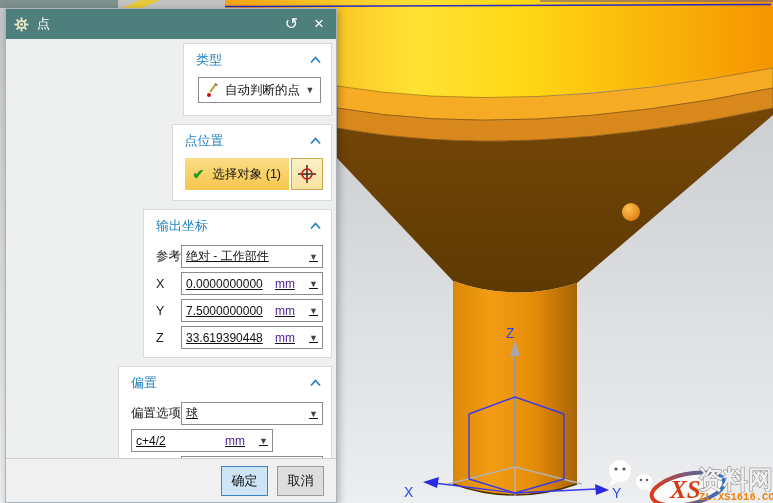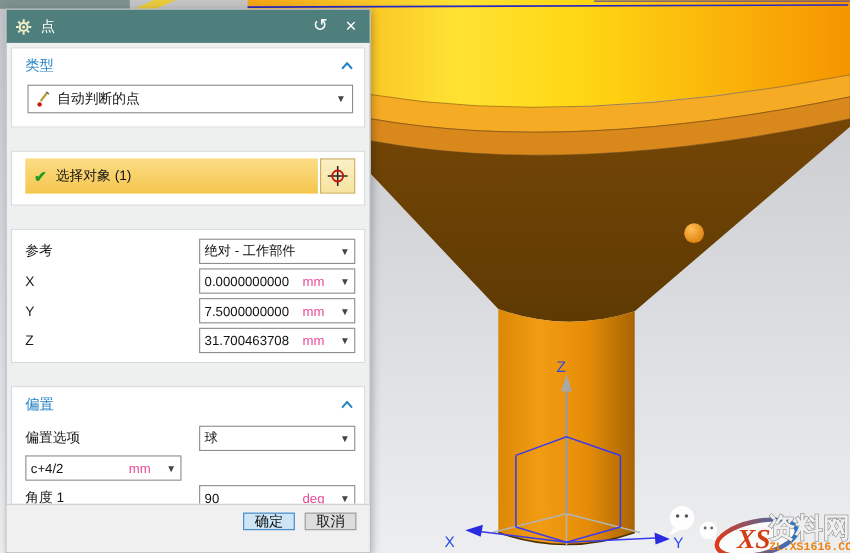--- a/index.html
+++ b/index.html
@@ -10,48 +10,48 @@
   
   #dialog{position:absolute;left:5px;top:8px;width:332px;height:495px;
           display:flex;flex-direction:column;
           border:1px solid #a9b3b9;box-shadow:2px 2px 8px rgba(0,0,0,.28);
           background:#eef0f0;box-sizing:border-box;}
   .titlebar{height:30px;flex:0 0 30px;background:#4e7f7c;color:#fff;
             display:flex;align-items:center;padding:0 8px;gap:8px;}
   .titlebar .title{font-size:13px;}
   .tb-spacer{flex:1;}
   .tb-btn{color:#fff;font-size:16px;line-height:16px;cursor:default;padding:0 4px;}
-  .dlg-body{flex:1;padding:4px 4px 0 4px;display:flex;flex-direction:column;gap:21px;overflow:hidden;}
+  .dlg-body{flex:1;padding:4px 4px 0 4px;display:flex;flex-direction:column;gap:8px;overflow:hidden;align-items:flex-end;}
   .group{background:#fff;border:1px solid #d7d9da;padding:4px 8px 8px 12px;}
   .grp-head{display:flex;align-items:center;justify-content:space-between;
             color:#2583c5;font-size:13px;padding:3px 2px 6px 0;}
   .chev{display:inline-flex;}
   .row{display:flex;align-items:center;margin-top:4px;}
   .row .lbl{flex:1;font-size:12.5px;color:#1a1a1a;}
   .field{display:flex;align-items:center;width:142px;height:23px;background:#fff;
-         border:1px solid #8c8c8c;box-sizing:border-box;font-size:12px;color:#111;}
+         border:1px solid #8c8c8c;box-sizing:border-box;font-size:12px;color:#111;text-decoration:underline;}
   .field .val{flex:1;padding:0 4px;white-space:nowrap;overflow:hidden;}
-  .field .unit{width:30px;font-size:12px;color:#ec4899;}
+  .field .unit{width:30px;font-size:12px;color:#4c1d95;}
   .field .arw{width:17px;text-align:center;color:#444;font-size:9px;}
   .dd-full{display:flex;align-items:center;height:26px;background:#fff;
            border:1px solid #8c8c8c;box-sizing:border-box;font-size:12.5px;color:#111;
            margin:2px 2px 4px 2px;font-family:Liberation Serif, serif;}
   .dd-full .ticon{width:26px;display:flex;justify-content:center;}
   .dd-full .val{flex:1;}
   .dd-full .arw{width:20px;text-align:center;color:#444;font-size:9px;}
   .selbar-row{display:flex;align-items:stretch;gap:2px;margin:2px 0 2px 0;}
   .selbar{flex:1;display:flex;align-items:center;gap:8px;padding:0 8px;height:32px;
           background:linear-gradient(#fbdc86,#f5c64d);font-size:12.5px;color:#111;}
   .xhair-btn{width:32px;height:32px;background:linear-gradient(#fbf0c6,#f7e3a0);
              border:1px solid #caa84e;display:flex;align-items:center;justify-content:center;
              box-sizing:border-box;}
   .footer{flex:0 0 36px;border-top:1px solid #cfcfcf;background:#f0f0f1;
           display:flex;justify-content:flex-end;align-items:flex-start;
           gap:9px;padding:7px 12px 0 0;}
-  .btn{width:47px;height:16px;font-size:13px;font-family:"Liberation Sans",sans-serif;
+  .btn{width:47px;height:30px;font-size:13px;font-family:"Liberation Sans",sans-serif;
        display:flex;align-items:center;justify-content:center;box-sizing:border-box;}
   .btn.ok{background:#cde5f7;border:1px solid #3f85c6;color:#111;}
   .btn.cancel{background:#dddddd;border:1px solid #9b9b9b;color:#111;text-align:center;}
   .check{color:#1f9c1f;font-size:14px;font-weight:bold;}
 </style>
 </head>
 <body>
 
 <div id="app">
 
@@ -185,36 +185,52 @@
               <line x1="9" y1="0.5" x2="11.5" y2="2.5" stroke="#6a6a6a" stroke-width="1.4"></line>
               <circle cx="3" cy="12" r="2" fill="#cc1111"></circle>
             </svg>
           </span>
           <span class="val">自动判断的点</span>
           <span class="arw">▼</span>
         </div>
       </div>
 
       <div class="group">
+        <div class="grp-head">
+          <span>点位置</span>
+          <span class="chev">
+            <svg width="11" height="8" viewBox="0 0 11 8">
+                <polyline points="1,6.5 5.5,1.5 10,6.5" fill="none" stroke="#2583c5" stroke-width="1.8"></polyline>
+              </svg>
+          </span>
+        </div>
         <div class="selbar-row">
           <div class="selbar">
             <span class="check">✔</span>
             <span>选择对象 (1)</span>
           </div>
           <div class="xhair-btn">
             <svg width="20" height="20" viewBox="0 0 20 20">
               <line x1="10" y1="1" x2="10" y2="19" stroke="#222" stroke-width="1.4"></line>
               <line x1="1" y1="10" x2="19" y2="10" stroke="#222" stroke-width="1.4"></line>
               <circle cx="10" cy="10" r="5" fill="none" stroke="#cc1111" stroke-width="1.6"></circle>
             </svg>
           </div>
         </div>
       </div>
 
       <div class="group">
+        <div class="grp-head">
+          <span>输出坐标</span>
+          <span class="chev">
+            <svg width="11" height="8" viewBox="0 0 11 8">
+                <polyline points="1,6.5 5.5,1.5 10,6.5" fill="none" stroke="#2583c5" stroke-width="1.8"></polyline>
+              </svg>
+          </span>
+        </div>
         <div class="row">
           <span class="lbl">参考</span>
           <div class="field">
             <span class="val">绝对 - 工作部件</span>
             <span class="arw">▼</span>
           </div>
         </div>
         <div class="row">
           <span class="lbl">X</span>
           <div class="field">
@@ -227,21 +243,21 @@
           <span class="lbl">Y</span>
           <div class="field">
             <span class="val">7.5000000000</span>
             <span class="unit">mm</span>
             <span class="arw">▼</span>
           </div>
         </div>
         <div class="row">
           <span class="lbl">Z</span>
           <div class="field">
-            <span class="val">31.700463708</span>
+            <span class="val">33.619390448</span>
             <span class="unit">mm</span>
             <span class="arw">▼</span>
           </div>
         </div>
       </div>
 
       <div class="group" style="flex:1;">
         <div class="grp-head">
           <span>偏置</span>
           <span class="chev">

